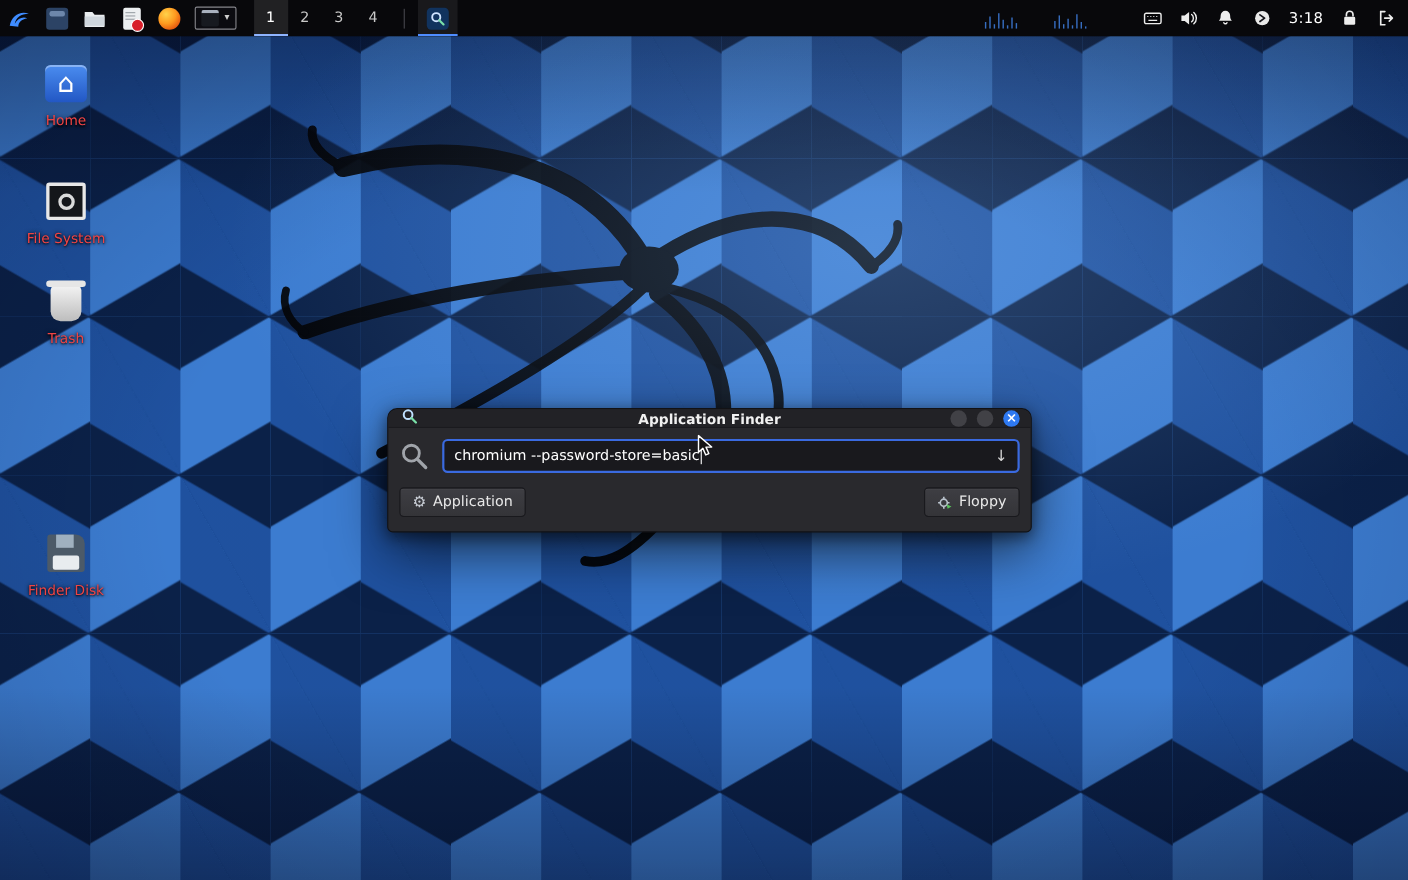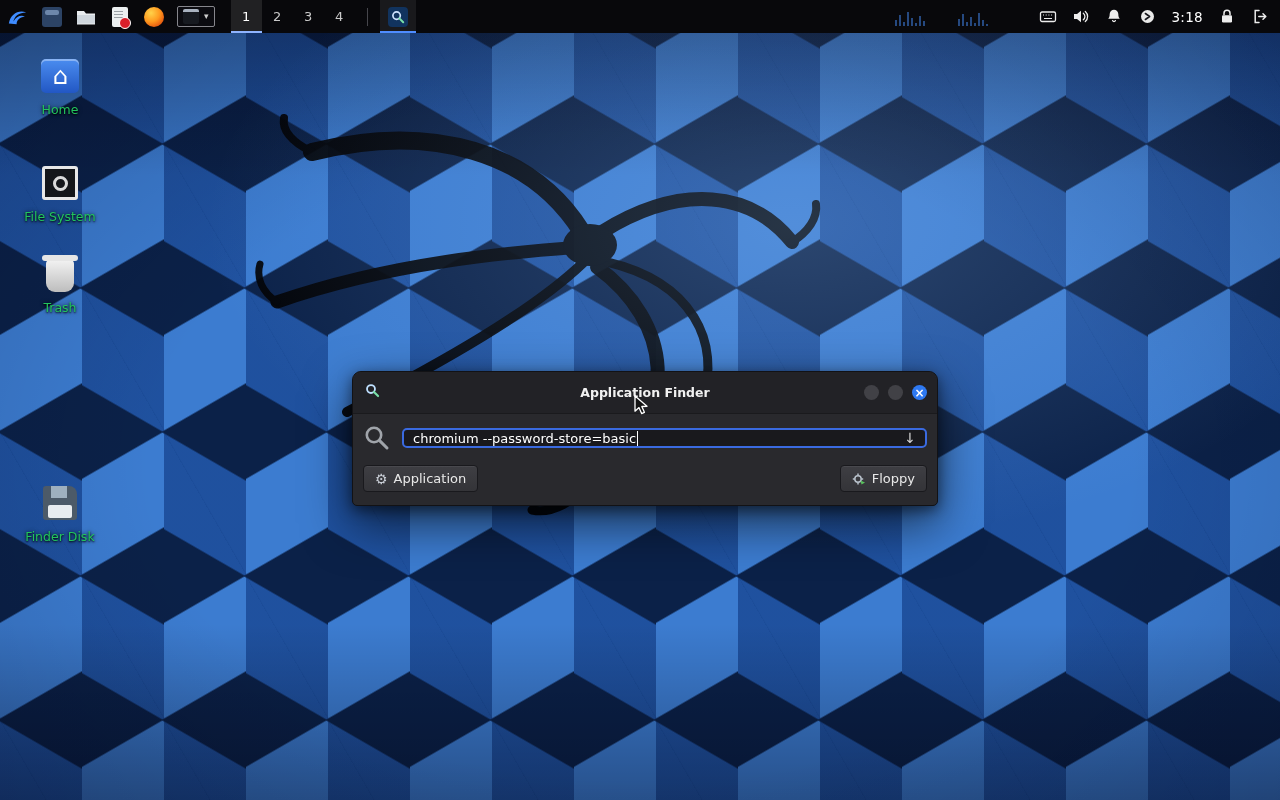--- a/index.html
+++ b/index.html
@@ -61,21 +61,21 @@
 
   .monitor { position:absolute; left:893px; top:6px; }
 
   .p-right { margin-left:auto; display:flex; align-items:center; gap:15px; padding-right:11px; }
   .tray { width:18px; height:18px; display:flex; align-items:center; justify-content:center; cursor:pointer; }
   .clock { font-size:13.5px; color:#fff; letter-spacing:0.3px; cursor:pointer; }
 
   
   .desk-item { position:absolute; left:12px; width:96px; text-align:center; cursor:pointer; z-index:5; }
   .desk-ico { width:40px; height:40px; margin:0 auto; display:flex; align-items:center; justify-content:center; }
-  .desk-label { margin-top:6px; font-size:12.5px; color:#22c55e;
+  .desk-label { margin-top:6px; font-size:12.5px; color:#ef4444;
     text-shadow:0 1px 2px rgba(0,0,0,0.95), 0 0 4px rgba(0,0,0,0.7); }
   .home-ico { width:38px; height:34px; background:linear-gradient(180deg,#4b8df0,#2257c4);
     border-radius:5px; display:flex; align-items:center; justify-content:center;
     color:#fff; font-size:24px; line-height:1; box-shadow:inset 0 2px 0 rgba(255,255,255,0.35); }
   .fs-ico { width:36px; height:34px; background:#14161a; border:3px solid #e8e8e8; border-radius:3px;
     display:flex; align-items:center; justify-content:center; }
   .fs-ico i { display:block; width:15px; height:15px; border:3px solid #dadada; border-radius:50%; }
   .trash-ico { position:relative; width:28px; height:32px; margin-top:4px;
     background:linear-gradient(180deg,#f2f2f2,#bdbdbd); border-radius:4px 4px 9px 9px; }
   .trash-ico::before { content:""; position:absolute; left:-4px; top:-5px; width:36px; height:6px;
@@ -85,33 +85,33 @@
     border-radius:3px 8px 3px 3px; }
   .floppy-ico::before { content:""; position:absolute; left:8px; top:0; width:16px; height:12px;
     background:#9fb0bf; }
   .floppy-ico::after { content:""; position:absolute; left:5px; bottom:2px; width:24px; height:13px;
     background:#e8ecef; border-radius:2px; }
 
   
   .finder { position:absolute; left:352px; top:371px; width:586px; z-index:60;
     background:#29292d; border-radius:9px 9px 5px 5px; border:1px solid #121215;
     box-shadow:0 18px 48px rgba(0,0,0,0.6), 0 4px 14px rgba(0,0,0,0.5); }
-  .titlebar { position:relative; height:42px; display:flex; align-items:center;
+  .titlebar { position:relative; height:17px; display:flex; align-items:center;
     background:#222226; border-radius:9px 9px 0 0; border-bottom:1px solid #1a1a1d; cursor:default; }
   .tb-appico { margin-left:12px; }
   .tb-title { position:absolute; left:0; right:0; text-align:center; font-size:12.5px;
     font-weight:bold; color:#f1f1f1; pointer-events:none; }
   .winbtns { margin-left:auto; display:flex; gap:9px; padding-right:10px; z-index:2; }
   .wbtn { width:15px; height:15px; border-radius:50%; cursor:pointer;
     display:flex; align-items:center; justify-content:center; }
   .wbtn.dim { background:#414146; }
   .wbtn.close { background:#2e79f2; color:#fff; font-size:12px; font-weight:bold; line-height:1; }
   .f-body { padding:10px 10px 13px 10px; }
   .f-row1 { display:flex; align-items:center; gap:11px; }
-  .cmd-input { flex:1; height:20px; background:#19191d; border:2px solid #3a6ae0; border-radius:5px;
+  .cmd-input { flex:1; height:31px; background:#19191d; border:2px solid #3a6ae0; border-radius:5px;
     display:flex; align-items:center; padding:6px 9px; cursor:text; }
   .cmd-text { font-size:13px; color:#fff; white-space:pre; }
   .caret { display:inline-block; width:1px; height:15px; background:#fff; margin-left:1px; }
   .dd-arrow { margin-left:auto; font-size:14px; color:#d6d6d6; cursor:pointer; padding-left:8px; }
   .f-row2 { margin-top:13px; display:flex; justify-content:space-between; }
   .fbtn { display:flex; align-items:center; gap:6px; height:27px; padding:0 11px;
     background:linear-gradient(180deg,#3e3e43,#343438); border:1px solid #19191d; border-radius:4px;
     color:#e8e8e8; font-size:13px; font-family:"DejaVu Sans", sans-serif; cursor:pointer;
     box-shadow:inset 0 1px 0 rgba(255,255,255,0.06); }
   .gear-glyph { font-size:14px; color:#c9ced6; line-height:1; }

